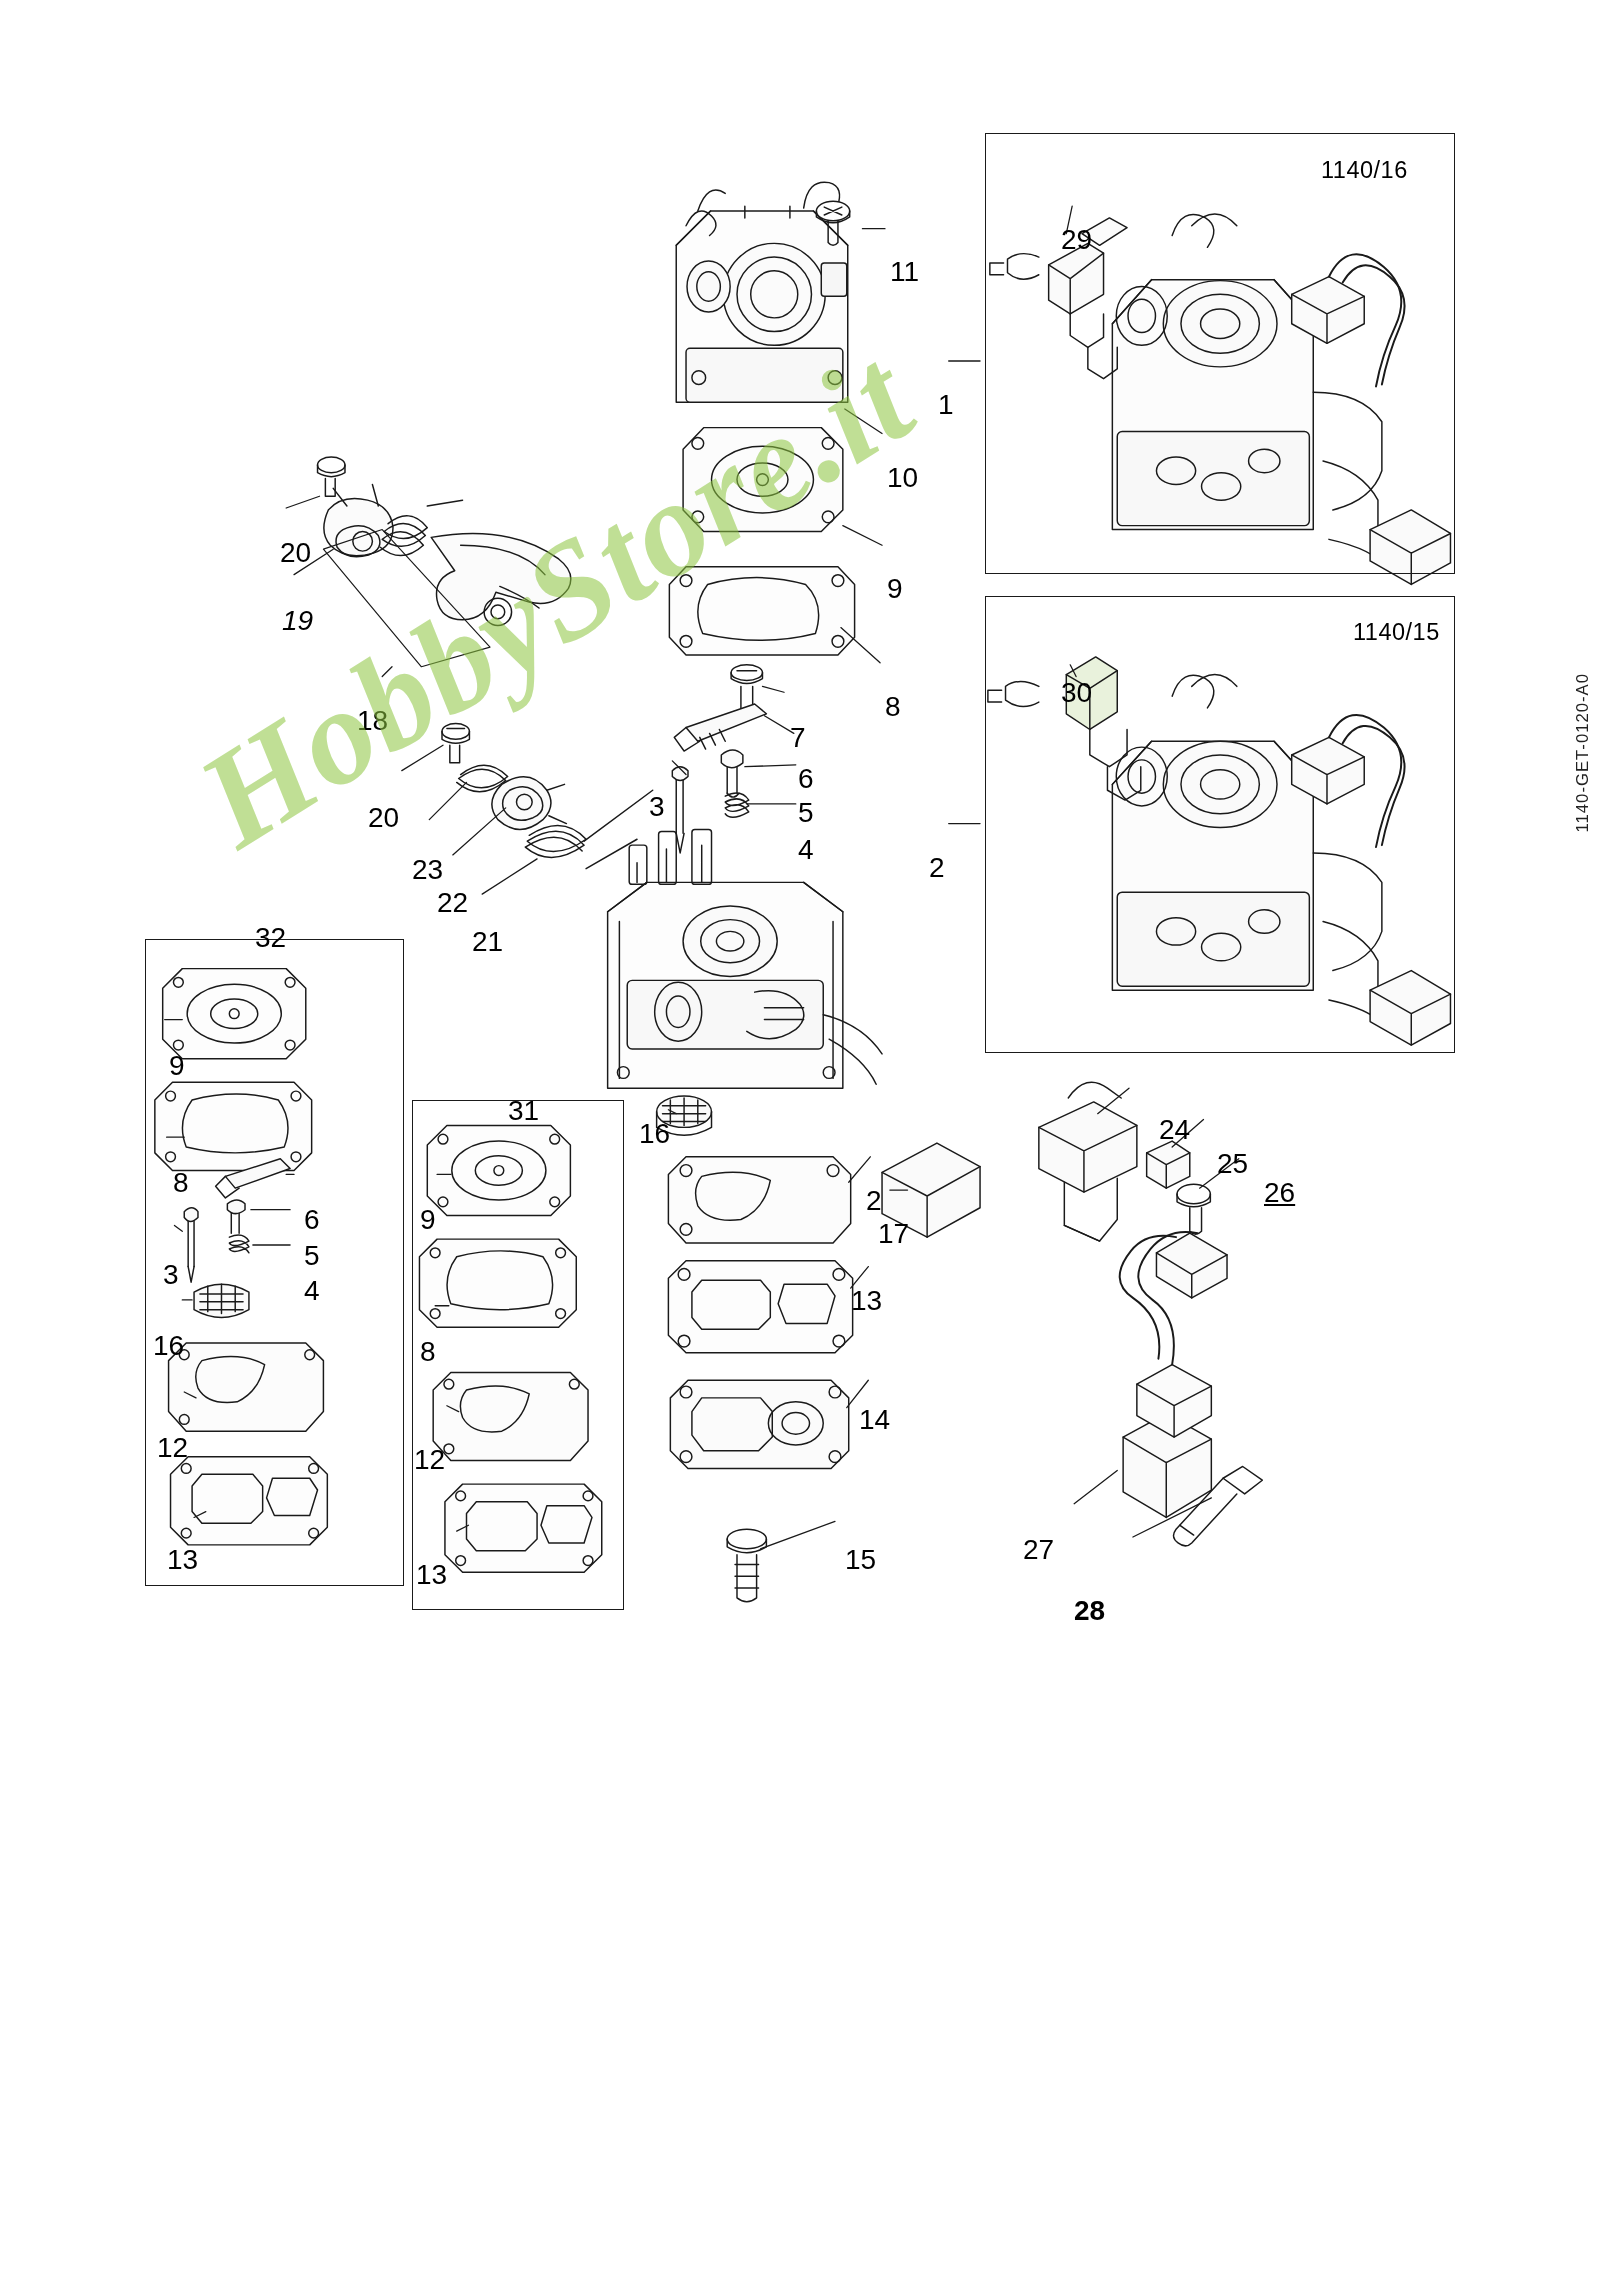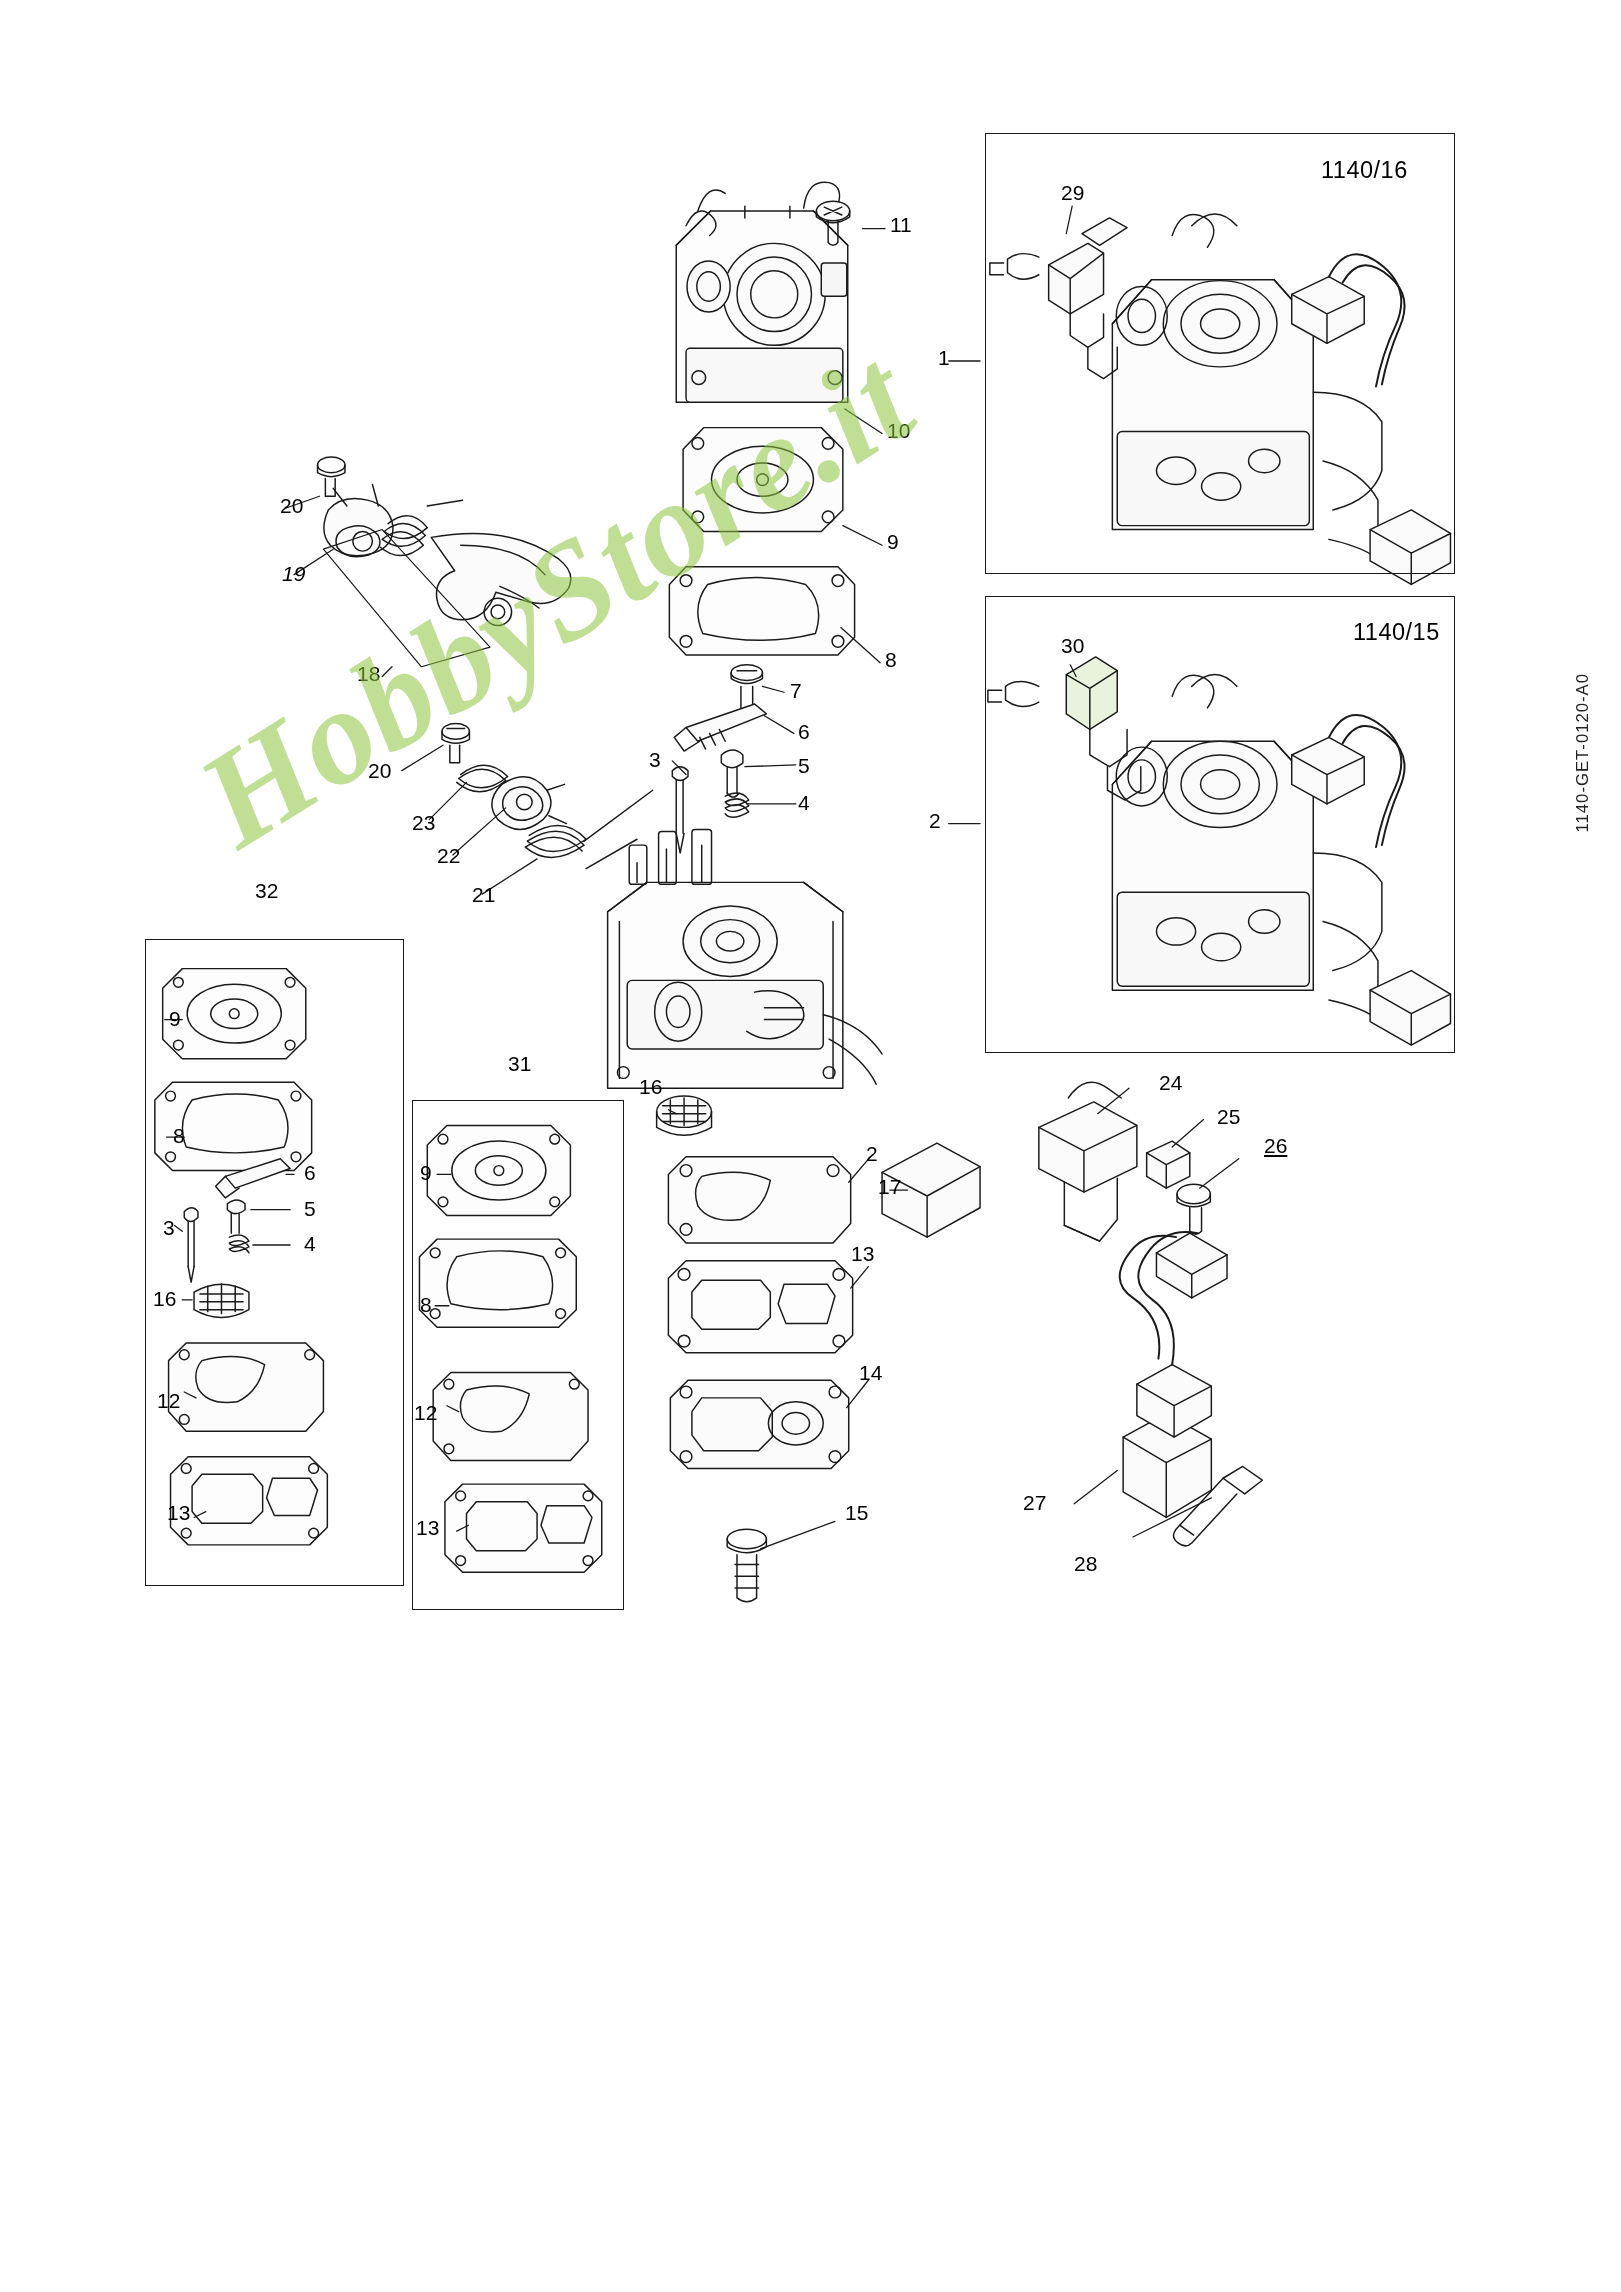--- a/index.html
+++ b/index.html
@@ -14,24 +14,25 @@
   #page {
     position: relative;
     width: 1621px;
     height: 1815px;
     background: #ffffff;
     overflow: hidden;
   }
   .lbl {
     position: absolute;
     font-family: "Liberation Sans", sans-serif;
-    font-size: 21px;
+    font-size: 28px;
     color: #000;
     white-space: nowrap;
     line-height: 1;
+    margin-top: 44px;
   }
   .box {
     position: absolute;
     border: 1.6px solid #1a1a1a;
     box-sizing: border-box;
     background: transparent;
   }
   .boxlabel {
     position: absolute;
     font-size: 23.5px;
@@ -552,20 +553,20 @@
   <div class="lbl" style="left:866px; top:1143px;">2</div>
   <div class="lbl" style="left:851px; top:1243px;">13</div>
   <div class="lbl" style="left:859px; top:1362px;">14</div>
   <div class="lbl" style="left:845px; top:1502px;">15</div>
 
   <div class="lbl" style="left:878px;  top:1176px;">17</div>
   <div class="lbl" style="left:1159px; top:1072px;">24</div>
   <div class="lbl" style="left:1217px; top:1106px;">25</div>
   <div class="lbl" style="left:1264px; top:1135px;text-decoration:underline;">26</div>
   <div class="lbl" style="left:1023px; top:1492px;">27</div>
-  <div class="lbl" style="left:1074px; top:1553px;">28</div>
+  <div class="lbl" style="left:1074px; top:1553px;font-weight:bold;">28</div>
 
   <div class="watermark">HobbyStore.it</div>
 
   <div class="sidecode">1140-GET-0120-A0</div>
 
 </div>
 
 
 </body></html>

